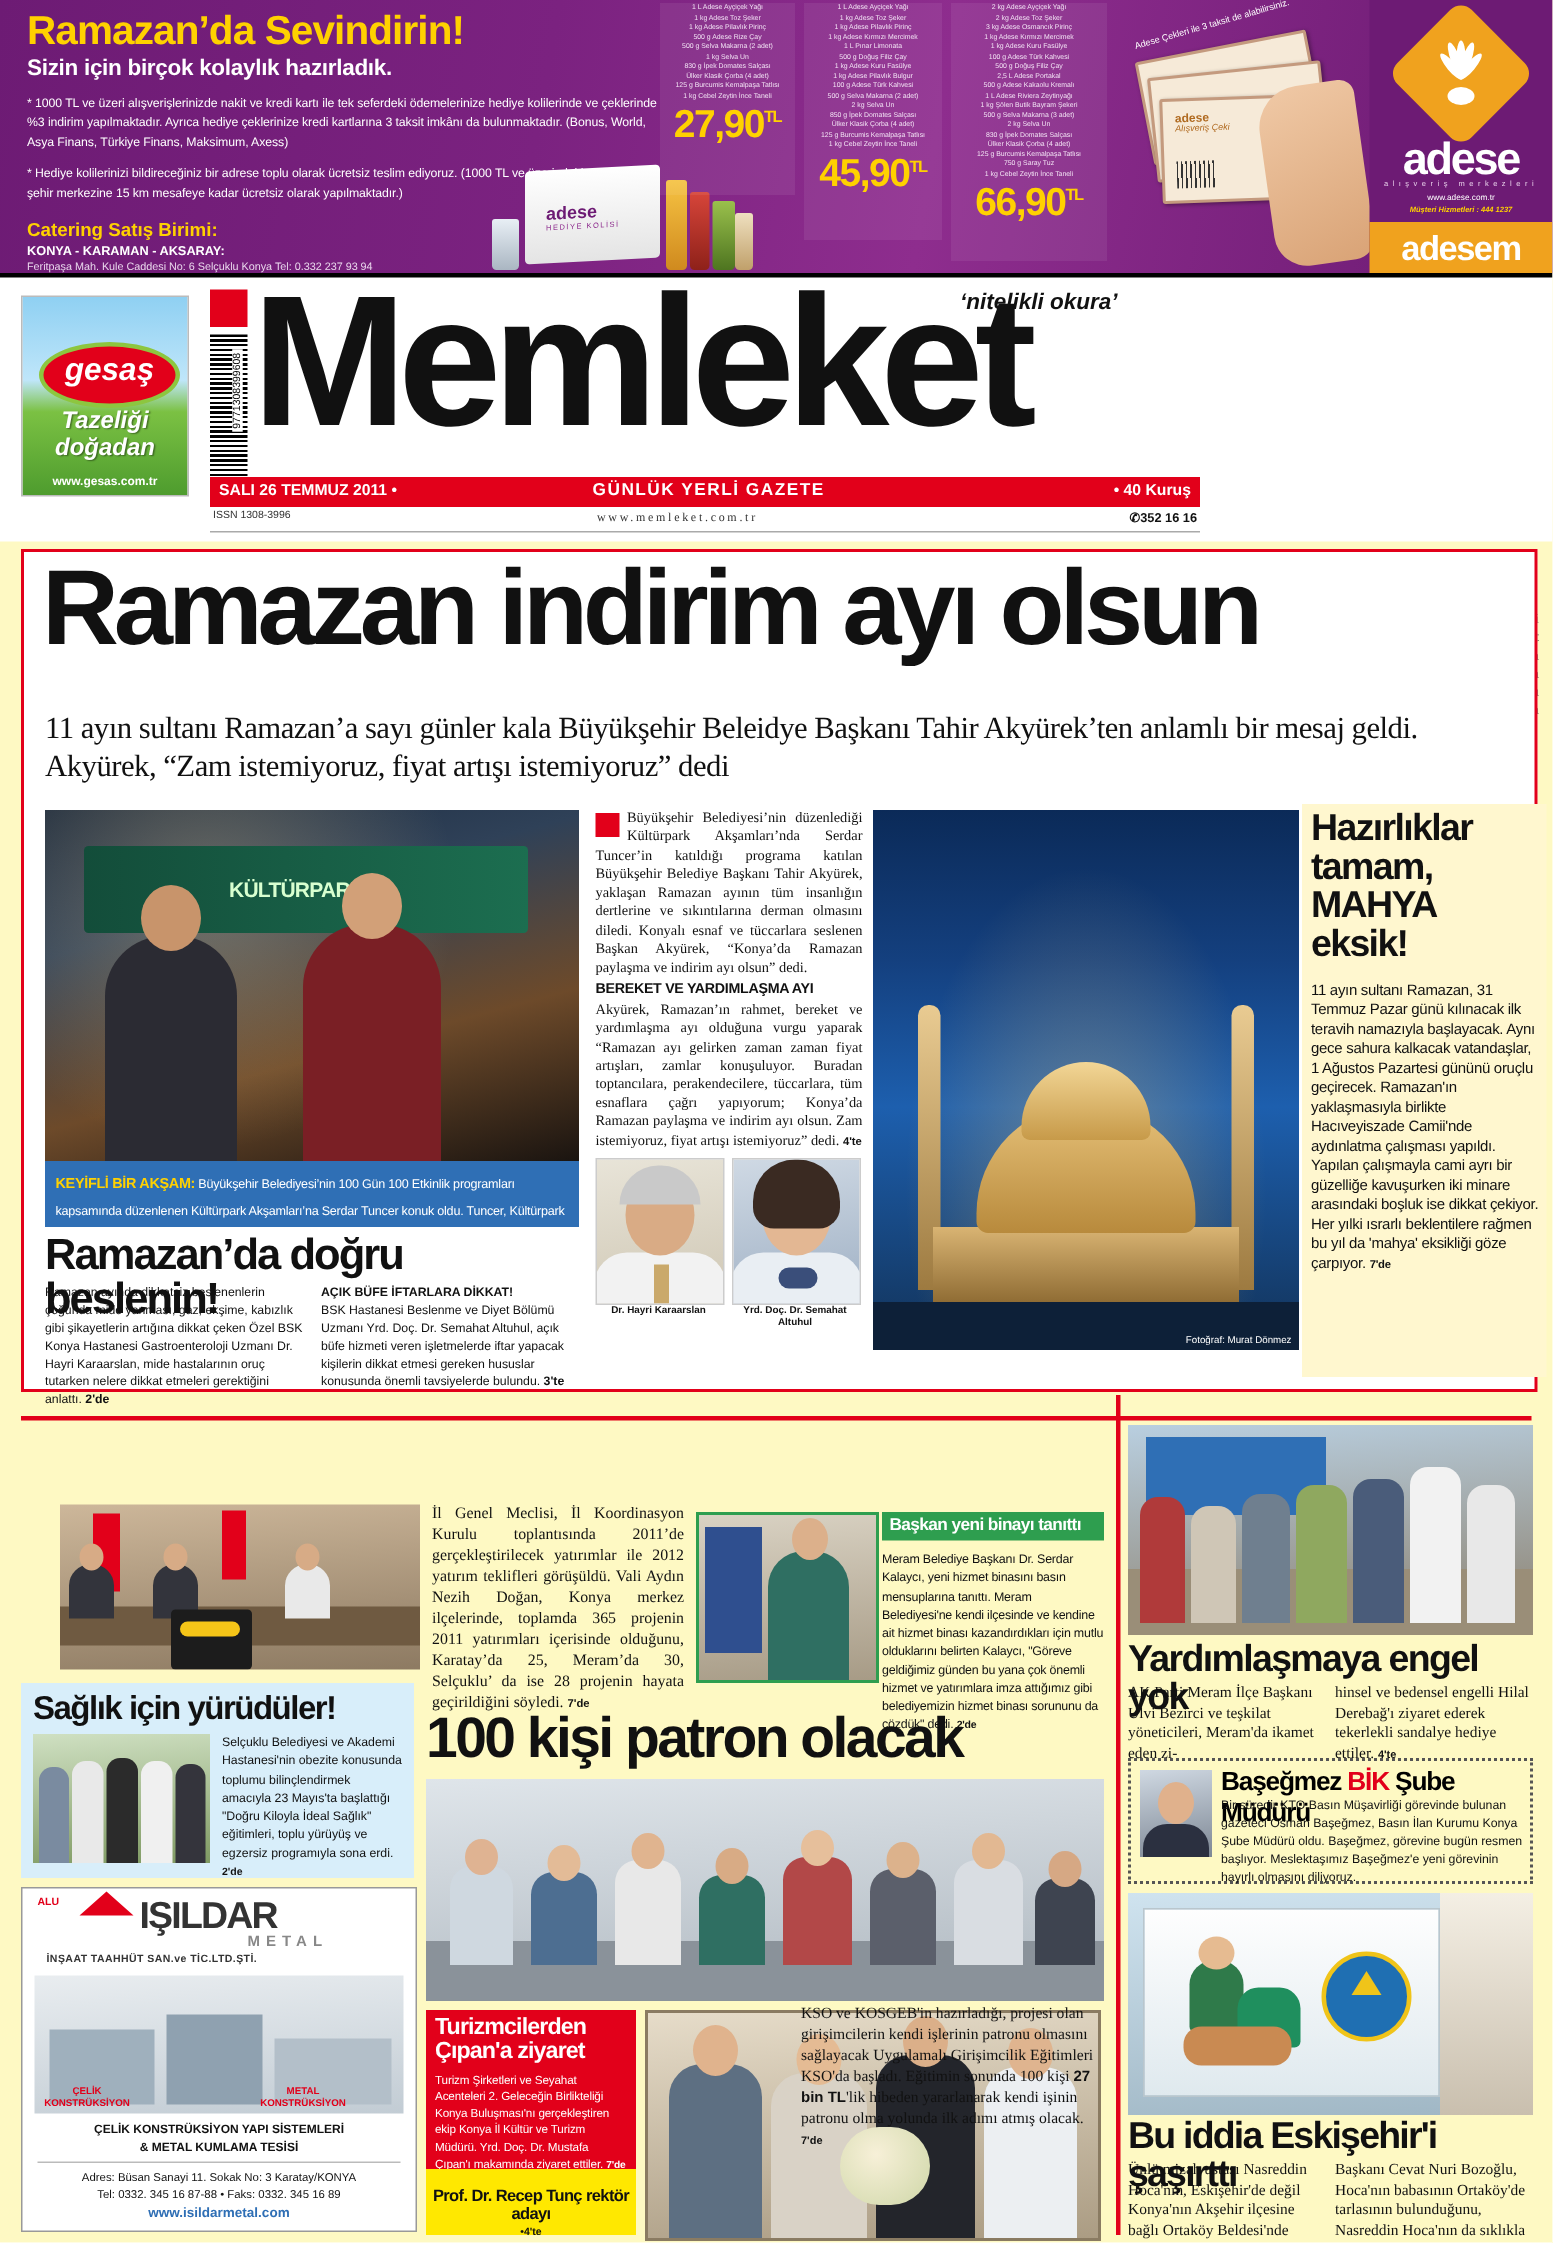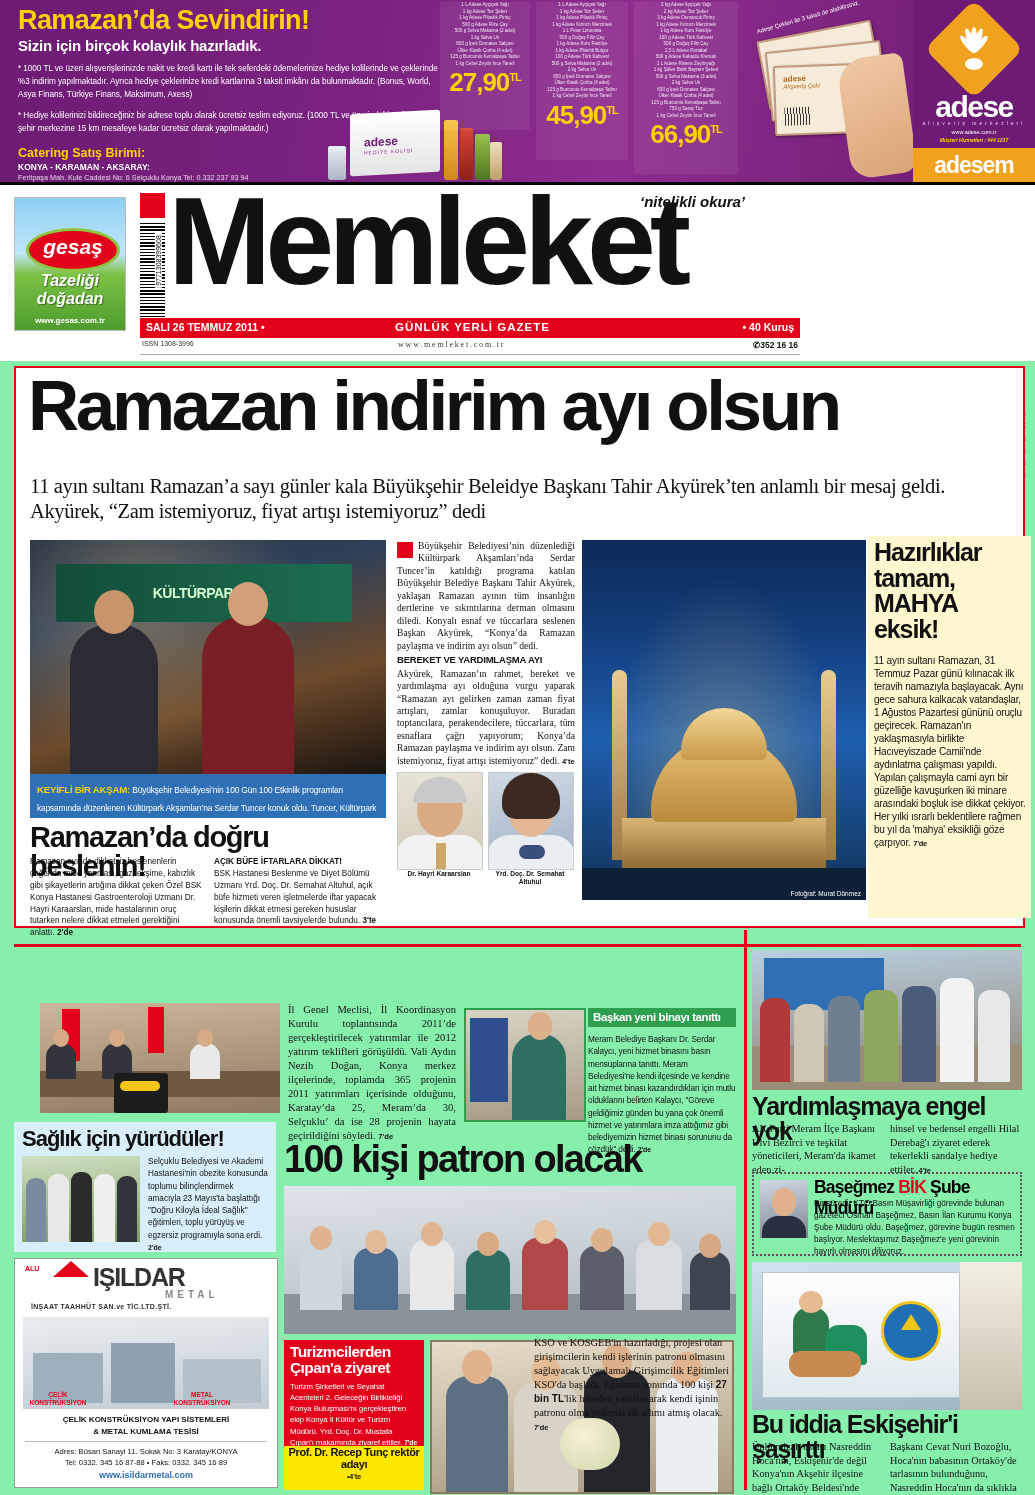--- a/index.html
+++ b/index.html
@@ -1,17 +1,17 @@
 <!DOCTYPE html>
 <html><head>
 <meta charset="utf-8">
 <style>
   html,body{margin:0;padding:0;background:#ffffff;}
   body{width:1035px;height:1495px;font-family:"Liberation Sans",sans-serif;color:#000;overflow:hidden;}
-  .page{position:relative;width:1035px;height:1495px;background:#86efac;}
+  .page{position:relative;width:1035px;height:1495px;background:#fef9c3;}
 
   
   .topad{position:absolute;left:0;top:0;width:1035px;height:182px;background:linear-gradient(100deg,#6d1b74 0%,#7b2280 35%,#8e2d8e 60%,#6b1a72 100%);overflow:hidden;}
   .topad .ad-left{position:absolute;left:18px;top:6px;width:420px;}
   .ad-h1{font-size:27px;font-weight:bold;color:#ffd100;letter-spacing:-0.6px;line-height:1.05;}
   .ad-h2{font-size:15px;font-weight:bold;color:#ffffff;margin-top:3px;letter-spacing:-0.2px;}
   .ad-p{font-size:8.2px;color:#ffffff;line-height:1.55;margin-top:9px;letter-spacing:-0.05px;}
   .ad-h3{font-size:12.5px;font-weight:bold;color:#ffd100;margin-top:10px;}
   .ad-sub{font-size:8.5px;font-weight:bold;color:#fff;margin-top:2px;}
   .ad-addr{font-size:7.2px;color:#e9d6ec;line-height:1.5;margin-top:1px;}
@@ -226,21 +226,21 @@
   .hl7{position:absolute;left:284px;top:1140px;width:450px;font-size:38px;font-weight:bold;letter-spacing:-1.7px;color:#111;line-height:1;}
   .photo-g{position:absolute;left:284px;top:1186px;width:452px;height:148px;background:linear-gradient(175deg,#dfe5ea,#aeb7bf);overflow:hidden;}
   .photo-g .tbl{position:absolute;left:0;bottom:0;width:100%;height:40px;background:#8a929a;}
   .photo-g .pp{position:absolute;bottom:24px;border-radius:15px 15px 0 0;}
   .photo-g .pp i{position:absolute;left:50%;transform:translateX(-50%);top:-18px;width:22px;height:24px;border-radius:50%;display:block;}
 
   .turizm{position:absolute;left:284px;top:1340px;width:140px;height:150px;background:#e2001a;color:#fff;box-sizing:border-box;padding:4px 6px;}
   .turizm .h{font-size:15.5px;font-weight:bold;line-height:1.02;letter-spacing:-.6px;}
   .turizm .t{font-size:7.8px;line-height:1.45;margin-top:5px;letter-spacing:-.1px;}
   .turizm .t .pg{font-weight:bold;font-size:6.8px;}
-  .yellowbox{position:absolute;left:284px;top:1446px;width:140px;height:44px;background:#ffe800;color:#111;text-align:center;box-sizing:border-box;padding-top:0;}
+  .yellowbox{position:absolute;left:284px;top:1446px;width:140px;height:44px;background:#ffe800;color:#111;text-align:center;box-sizing:border-box;padding-top:12px;}
   .yellowbox .h{font-size:11px;font-weight:bold;line-height:1.12;letter-spacing:-.4px;}
   .yellowbox .p{font-size:7px;font-weight:bold;margin-top:2px;}
 
   .photo-h{position:absolute;left:430px;top:1340px;width:300px;height:150px;background:linear-gradient(175deg,#e6dcc9,#ab9c83);border:2px solid #8a7b62;overflow:hidden;}
   .photo-h .m{position:absolute;bottom:0;border-radius:22px 22px 0 0;}
   .photo-h .m i{position:absolute;left:50%;transform:translateX(-50%);top:-26px;width:30px;height:34px;border-radius:50%;display:block;}
   .photo-h .flowers{position:absolute;left:128px;bottom:22px;width:60px;height:52px;background:radial-gradient(circle at 40% 35%, #f7f0d8, #cfd7a8);border-radius:28px;}
   .kso-right{position:absolute;left:534px;top:1336px;width:198px;font-family:"Liberation Serif",serif;font-size:10.4px;line-height:1.34;color:#111;text-align:left;}
   .kso-right .pg{font-family:"Liberation Sans",sans-serif;font-weight:bold;font-size:7.3px;}
   .kso-right b{font-family:"Liberation Sans",sans-serif;font-size:10px;}

